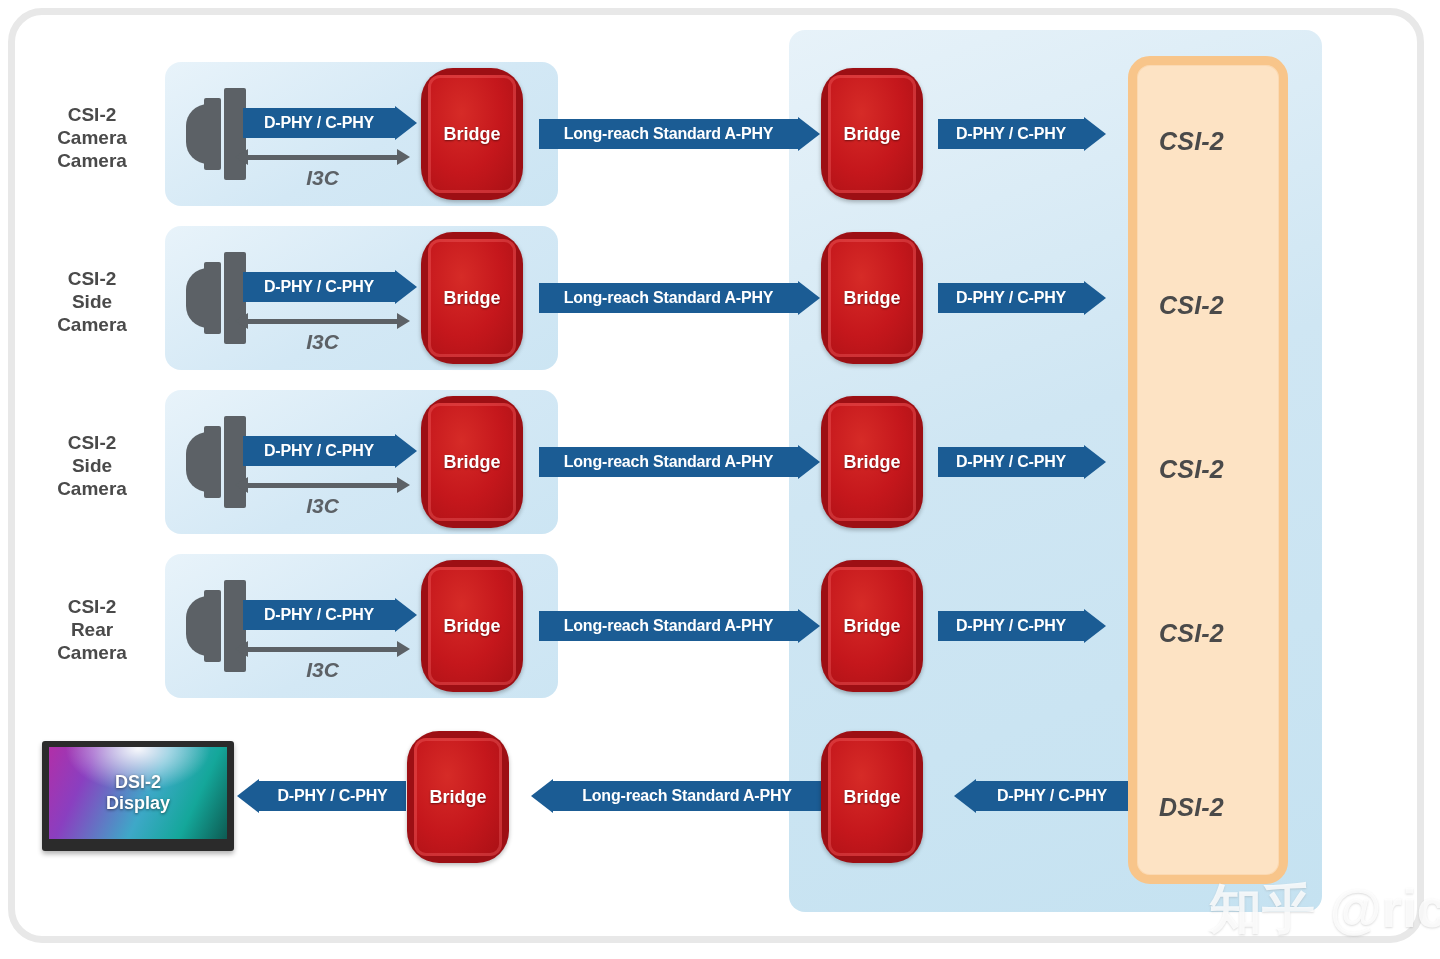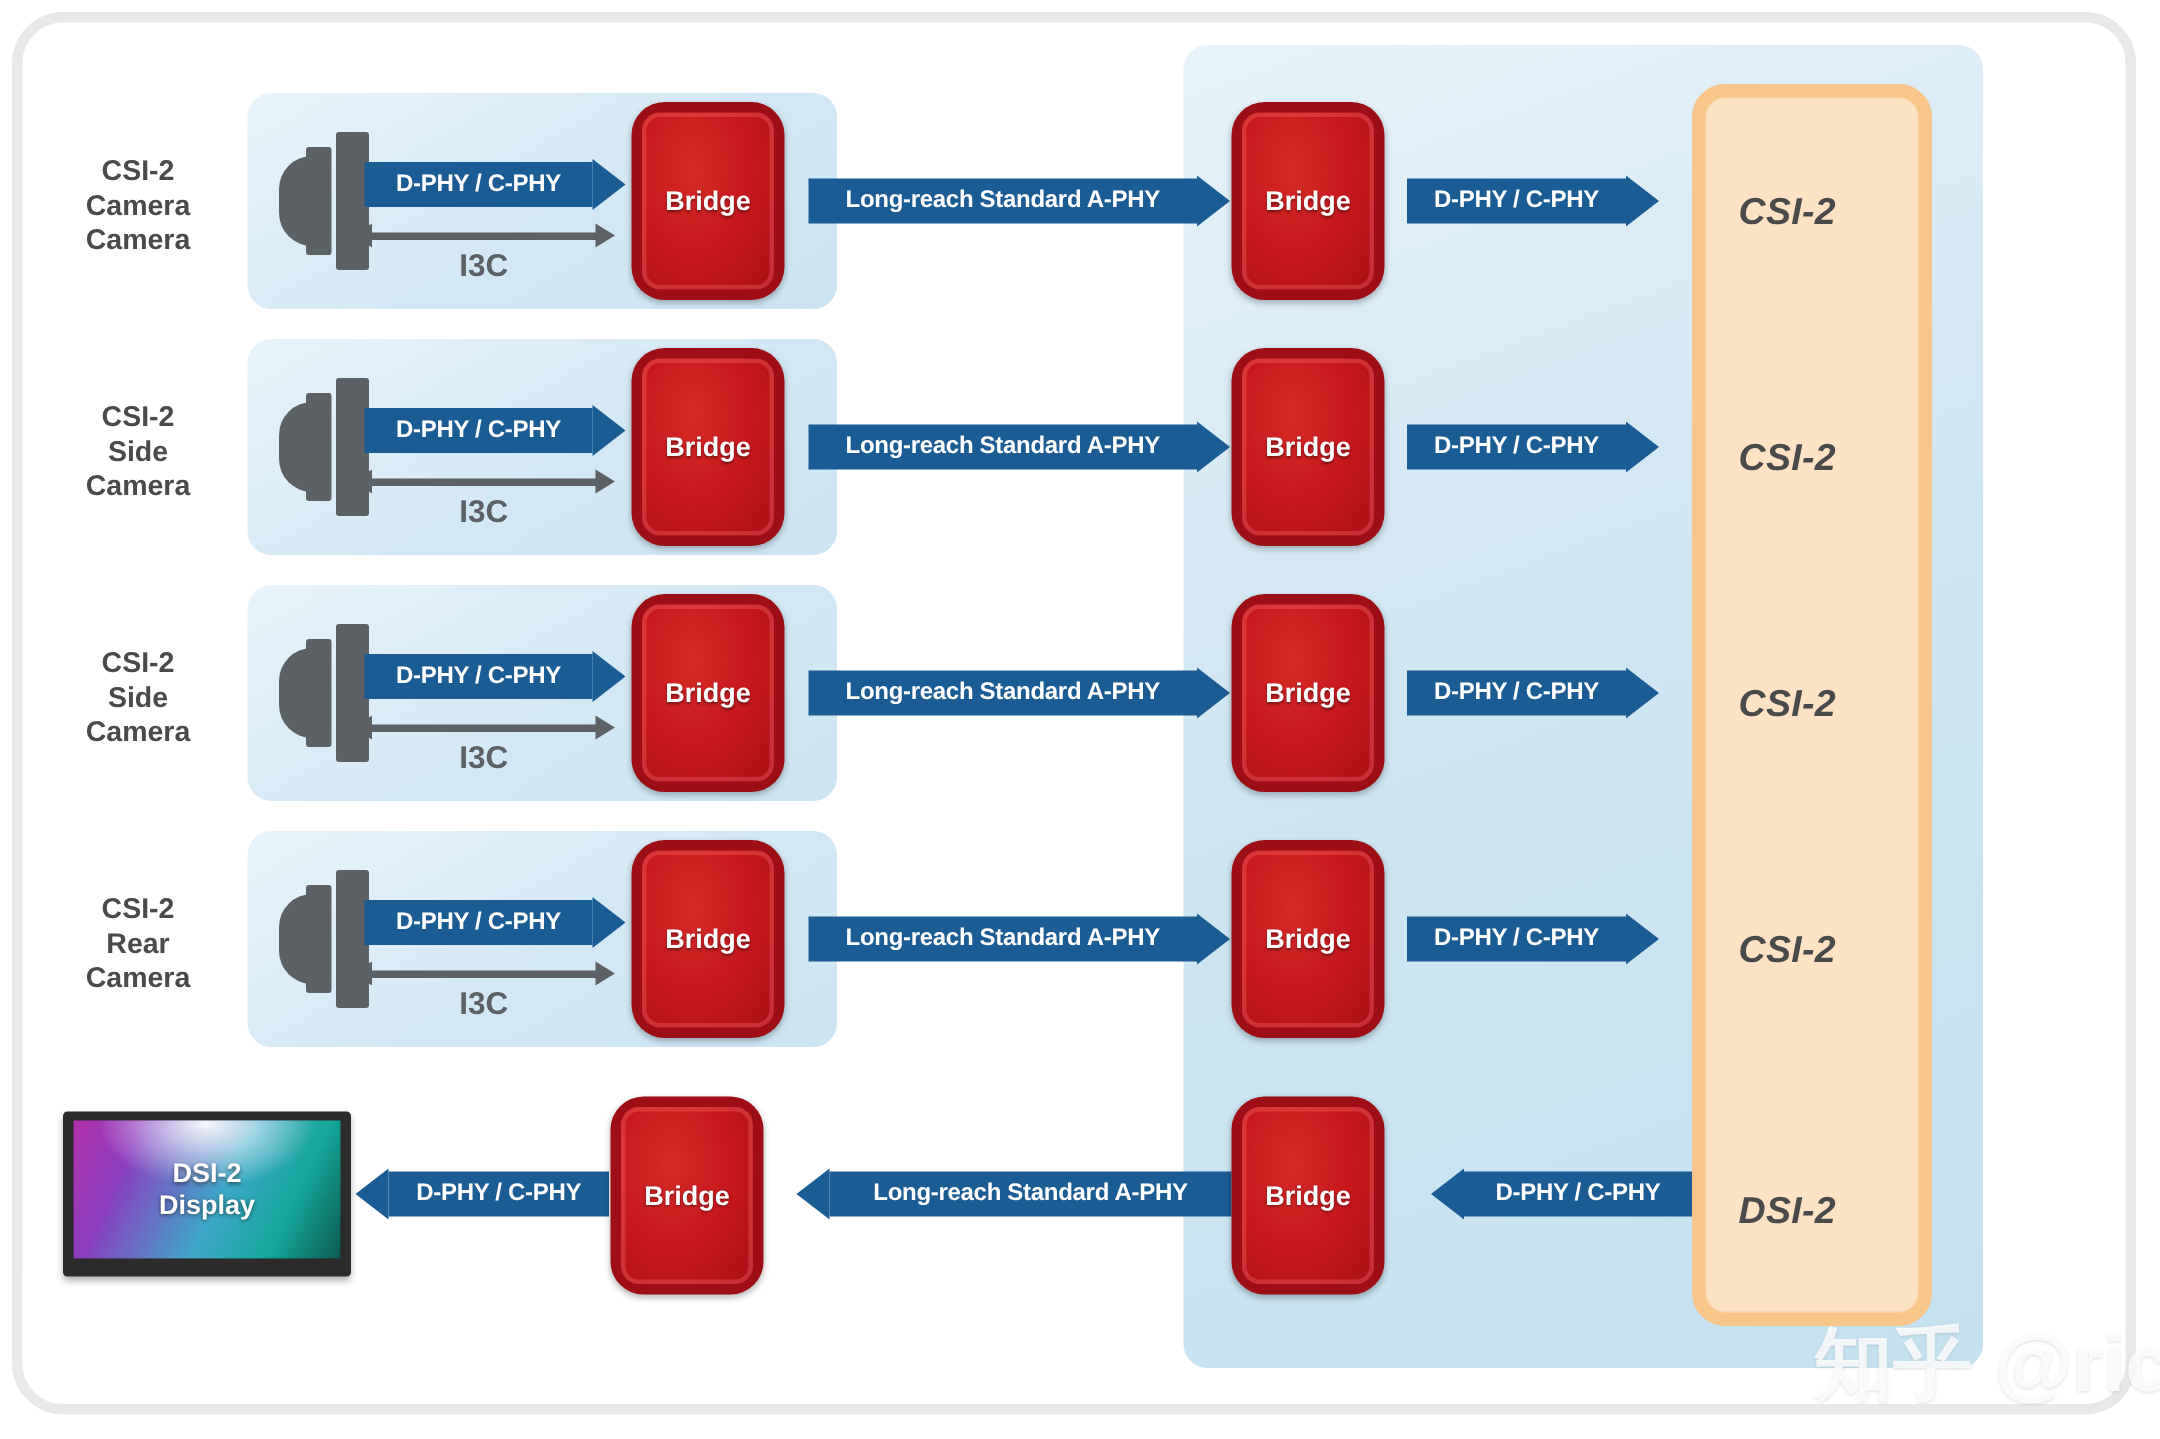--- a/index.html
+++ b/index.html
@@ -131,21 +131,21 @@
     height: 92px;
     background: #5c6166;
     border-radius: 2px;
   }
 
   
   .bridge {
     position: absolute;
     width: 102px;
     height: 132px;
-    border-radius: 22px;
+    border-radius: 32px;
     background: #9d0f14;
     padding: 7px;
     box-sizing: border-box;
     box-shadow: 0 2px 4px rgba(0,0,0,0.28);
   }
   .bridge .inner {
     width: 100%;
     height: 100%;
     border-radius: 12px;
     background: radial-gradient(ellipse at 38% 32%, #d62b27 0%, #c5171c 52%, #a81015 100%);
@@ -230,20 +230,21 @@
     border-bottom: 8.5px solid transparent;
     border-left: 13px solid #5c6166;
   }
   .i3c .cap {
     position: absolute;
     left: 0;
     right: 0;
     top: 17px;
     text-align: center;
     font-size: 21px;
+    font-style: italic;
     font-weight: bold;
     color: #5c6166;
   }
 
   
   .display {
     position: absolute;
     left: 42px;
     top: 741px;
     width: 192px;

